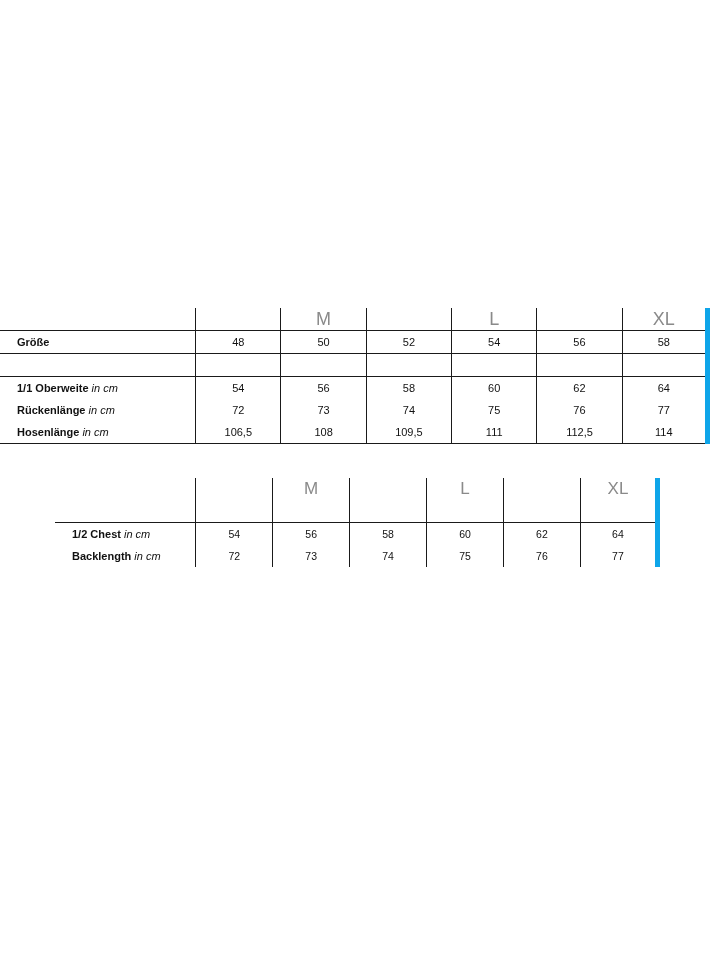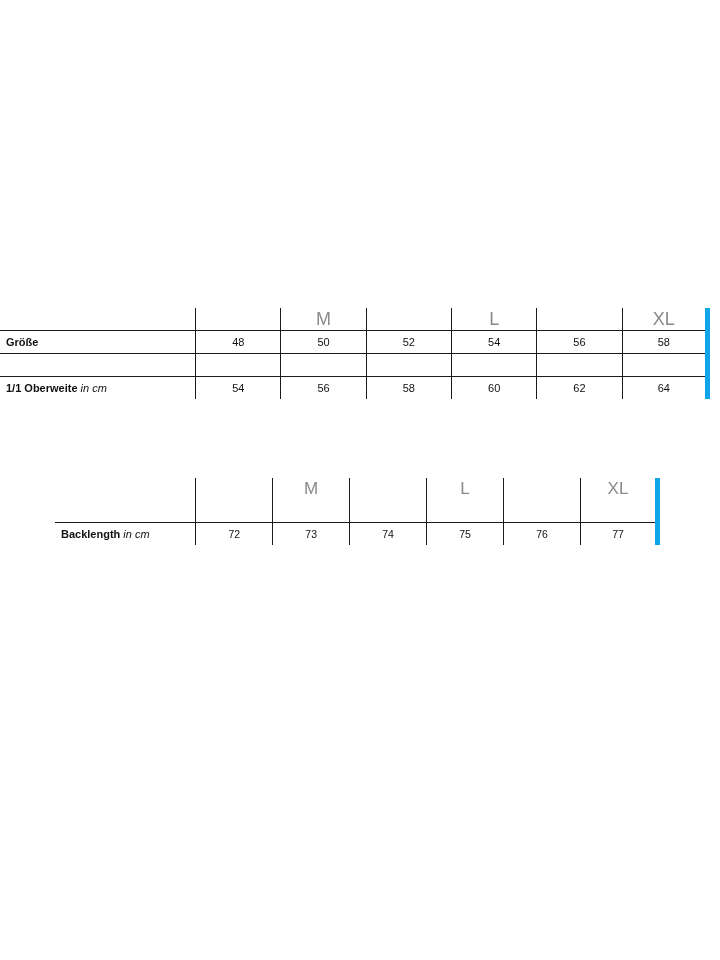--- a/index.html
+++ b/index.html
@@ -35,21 +35,21 @@
     padding: 0;
     margin: 0;
     vertical-align: middle;
     height: 22px;
     line-height: 22px;
     text-align: center;
     white-space: nowrap;
   }
   table.size-table td.label {
     text-align: left;
-    padding-left: 6px;
+    padding-left: 17px;
     font-weight: bold;
     font-size: 11px;
   }
   table.size-table td.label .unit {
     font-style: italic;
     font-weight: normal;
   }
   
   .letter-row td {
     height: 28px;
@@ -145,21 +145,39 @@
         <tr>
           <td class="label"><span>1/1 Oberweite</span> <span class="unit">in cm</span></td>
           <td class="b-left">54</td>
           <td class="b-left">56</td>
           <td class="b-left">58</td>
           <td class="b-left">60</td>
           <td class="b-left">62</td>
           <td class="b-left b-right">64</td>
         </tr>
 
-
+        <tr>
+          <td class="label"><span>Rückenlänge</span> <span class="unit">in cm</span></td>
+          <td class="b-left">72</td>
+          <td class="b-left">73</td>
+          <td class="b-left">74</td>
+          <td class="b-left">75</td>
+          <td class="b-left">76</td>
+          <td class="b-left b-right">77</td>
+        </tr>
+
+        <tr>
+          <td class="label b-bottom"><span>Hosenlänge</span> <span class="unit">in cm</span></td>
+          <td class="b-left b-bottom">106,5</td>
+          <td class="b-left b-bottom">108</td>
+          <td class="b-left b-bottom">109,5</td>
+          <td class="b-left b-bottom">111</td>
+          <td class="b-left b-bottom">112,5</td>
+          <td class="b-left b-right b-bottom">114</td>
+        </tr>
       </tbody>
     </table>
   </div>
 
   <div id="table-en">
     <table class="size-table">
       <colgroup>
         <col class="c0">
           <col class="cx">
           <col class="cx">
@@ -184,20 +202,29 @@
         <tr class="spacer-row">
           <td class="b-bottom"></td>
           <td class="b-bottom b-left"></td>
           <td class="b-bottom b-left"></td>
           <td class="b-bottom b-left"></td>
           <td class="b-bottom b-left"></td>
           <td class="b-bottom b-left"></td>
           <td class="b-bottom b-left b-right"></td>
         </tr>
 
+        <tr>
+          <td class="label"><span>1/2 Chest</span> <span class="unit">in cm</span></td>
+          <td class="b-left">54</td>
+          <td class="b-left">56</td>
+          <td class="b-left">58</td>
+          <td class="b-left">60</td>
+          <td class="b-left">62</td>
+          <td class="b-left b-right">64</td>
+        </tr>
 
         <tr>
           <td class="label"><span>Backlength</span> <span class="unit">in cm</span></td>
           <td class="b-left">72</td>
           <td class="b-left">73</td>
           <td class="b-left">74</td>
           <td class="b-left">75</td>
           <td class="b-left">76</td>
           <td class="b-left b-right">77</td>
         </tr>

